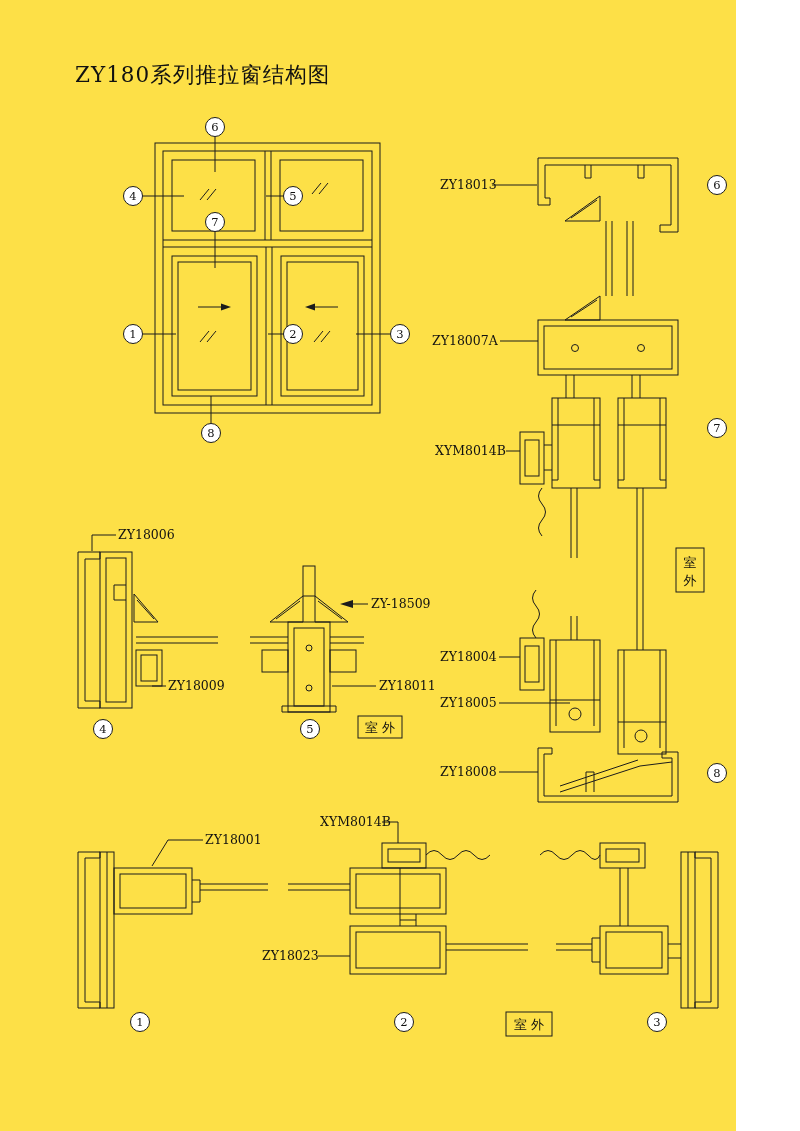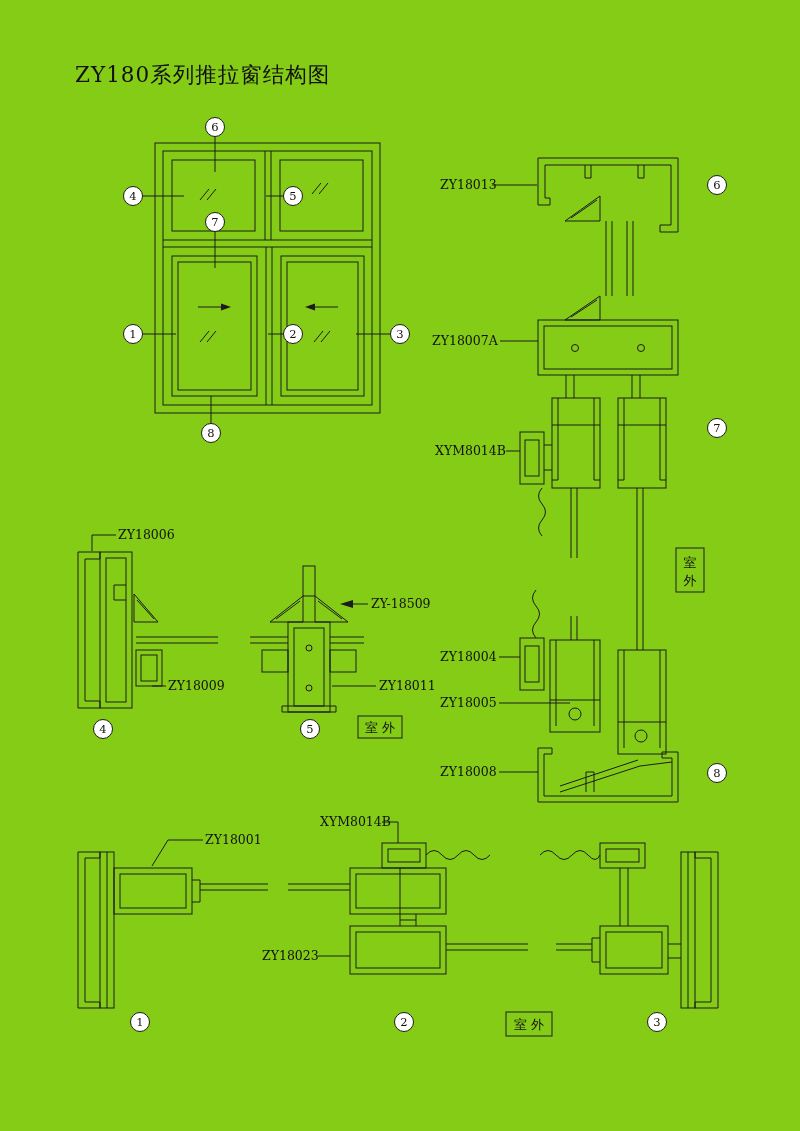--- a/index.html
+++ b/index.html
@@ -1,18 +1,18 @@
 <!DOCTYPE html>
 <html><head>
 <meta charset="utf-8">
 <style>
   * { margin:0; padding:0; box-sizing:border-box; }
   html,body { background:#ffffff; }
   body { font-family:"Liberation Sans", sans-serif; }
-  .page { width:800px; height:1131px; background:#84cc16; position:relative; overflow:hidden; }
+  .page { width:736px; height:1131px; background:#fde047; position:relative; overflow:hidden; }
   svg { display:block; }
   .s   { fill:none; stroke:#1c1c1c; stroke-width:1; }
   .fillb { fill:#1c1c1c; stroke:none; }
   .co  { fill:#ffffff; stroke:#1c1c1c; stroke-width:1; }
   .lbl { font-family:"DejaVu Serif","Liberation Serif",serif; font-size:12.5px; fill:#111; }
   .num { font-family:"DejaVu Serif","Liberation Serif",serif; font-size:11.5px; fill:#111; text-anchor:middle; }
   .cjk { font-family:"DejaVu Sans","Liberation Sans",sans-serif; font-size:13px; fill:#111; }
   .title { font-family:"DejaVu Serif","Liberation Serif",serif; font-size:21.5px; fill:#111; letter-spacing:1px; }
 </style>
 </head>

